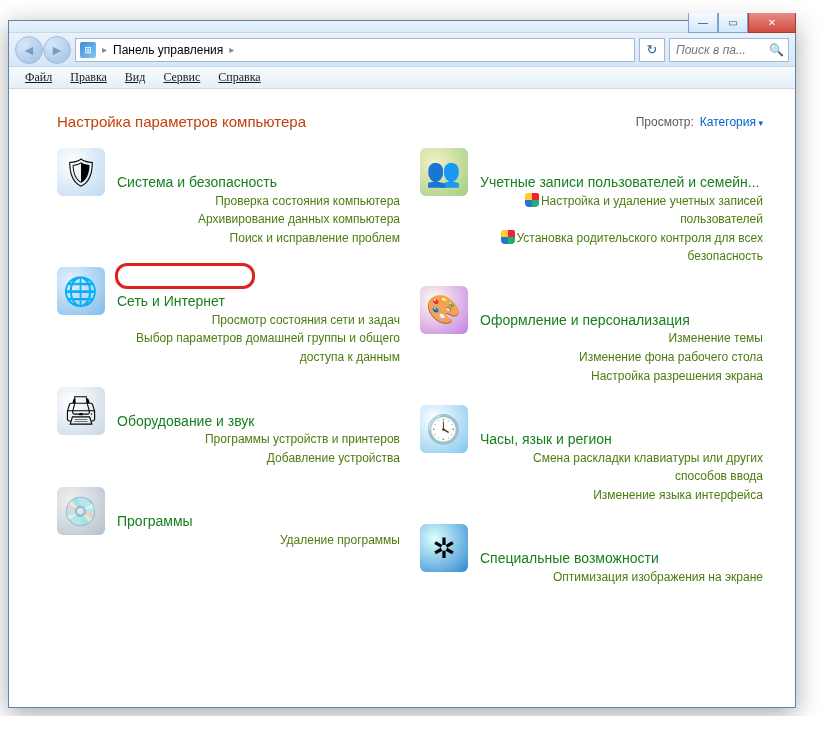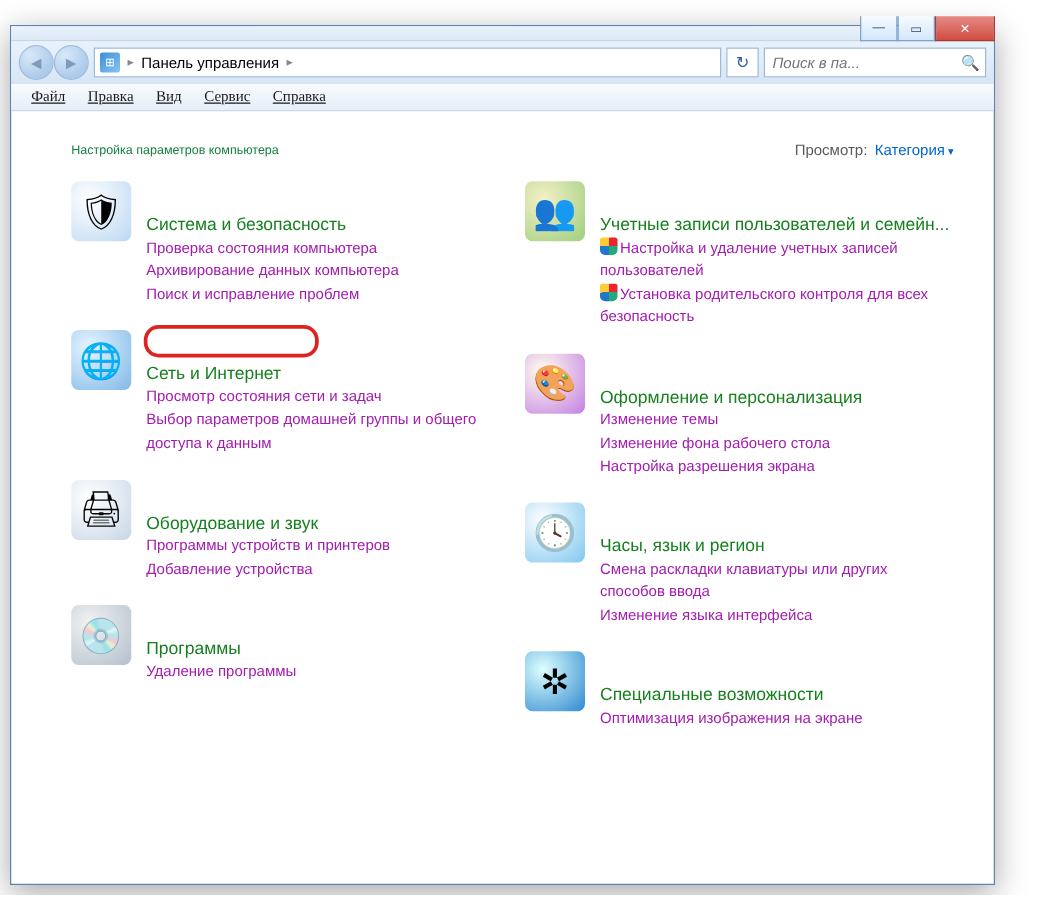--- a/index.html
+++ b/index.html
@@ -68,21 +68,21 @@
     display:flex; align-items:center; justify-content:center;
     color:#fff; font-size:9px;
   }
   .crumb-sep { color:#888; font-size:10px; }
   .crumb { color:#000; }
   .refresh {
     width:26px; height:24px; border:1px solid #9db9d8; background:#fff;
     display:flex; align-items:center; justify-content:center; color:#2b5f97; font-size:13px;
   }
   .search {
-    width:178px; height:24px; border:1px solid #9db9d8; background:#fff;
+    width:120px; height:24px; border:1px solid #9db9d8; background:#fff;
     display:flex; align-items:center; padding:0 4px; gap:4px; font-style:italic; color:#888;
   }
   .search .mag { color:#3c6aa3; font-style:normal; }
   .search input { border:none; outline:none; width:100%; font-size:12px; font-style:italic; color:#666; background:transparent; }
 
   
   .menubar {
     height:22px;
     background:linear-gradient(to bottom,#f7fbff,#e6eef8);
     border-bottom:1px solid #cdd9e7;
@@ -96,21 +96,21 @@
 
   
   .content {
     flex:1; overflow:auto;
     padding:24px 32px 24px 48px;
   }
   .header-row {
     display:flex; justify-content:space-between; align-items:center;
     margin-bottom:18px;
   }
-  .page-title { color:#15803d; font-size:10px; }
+  .page-title { color:#c2410c; font-size:15px; }
   .view-by { font-size:12px; color:#5a5a5a; display:flex; gap:6px; align-items:center; }
   .view-link { color:#0066cc; }
   .view-link::after { content:" ▾"; font-size:9px; color:#0066cc; }
 
   .categories {
     display:flex; gap:20px;
   }
   .col { flex:1; display:flex; flex-direction:column; gap:20px; }
 
   .cat {
@@ -118,21 +118,21 @@
     position:relative;
   }
   .cat-icon {
     width:48px; height:48px; flex-shrink:0;
     border-radius:6px;
     display:flex; align-items:center; justify-content:center;
     font-size:28px;
   }
   .cat-body { flex:1; }
   .cat-title { color:#167f1e; font-size:14px; line-height:1.25;margin-top:26px; }
-  .sub { color:#a21caf; font-size:12px; line-height:1.55; display:block; }
+  .sub { color:#4d7c0f; font-size:12px; line-height:1.55; display:block;text-align:right; }
   .shield {
     display:inline-block; width:14px; height:14px; vertical-align:-2px; margin-right:2px;
     background:conic-gradient(#e23 0 25%, #2a7 0 50%, #27c 0 75%, #fc3 0);
     border-radius:2px 2px 4px 4px;
   }
 
   .highlight-frame {
     position:absolute; top:-4px; left:58px;
     width:140px; height:26px;
     border:3px solid #d22;

